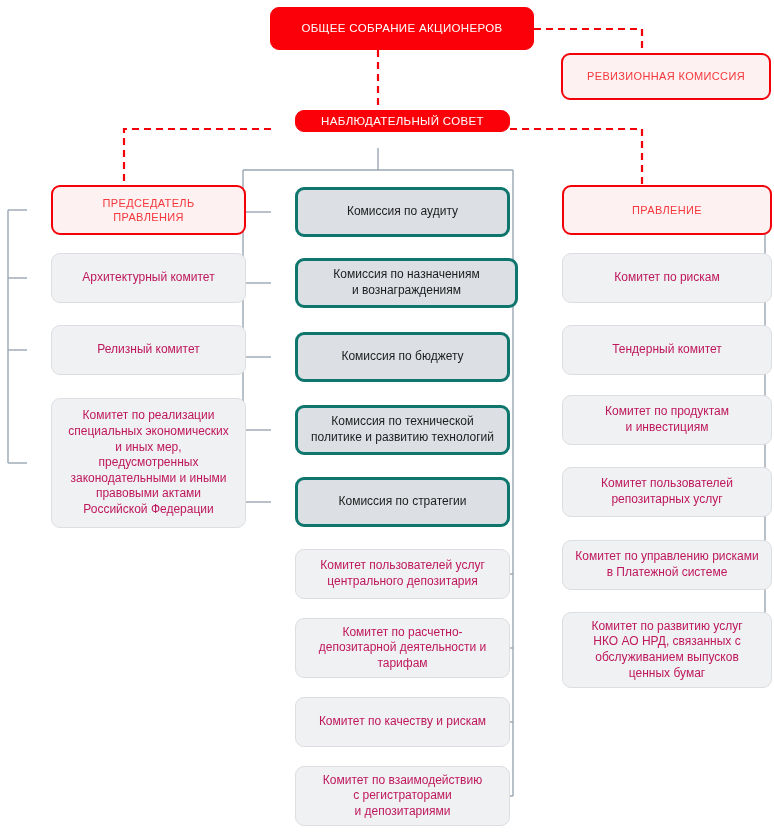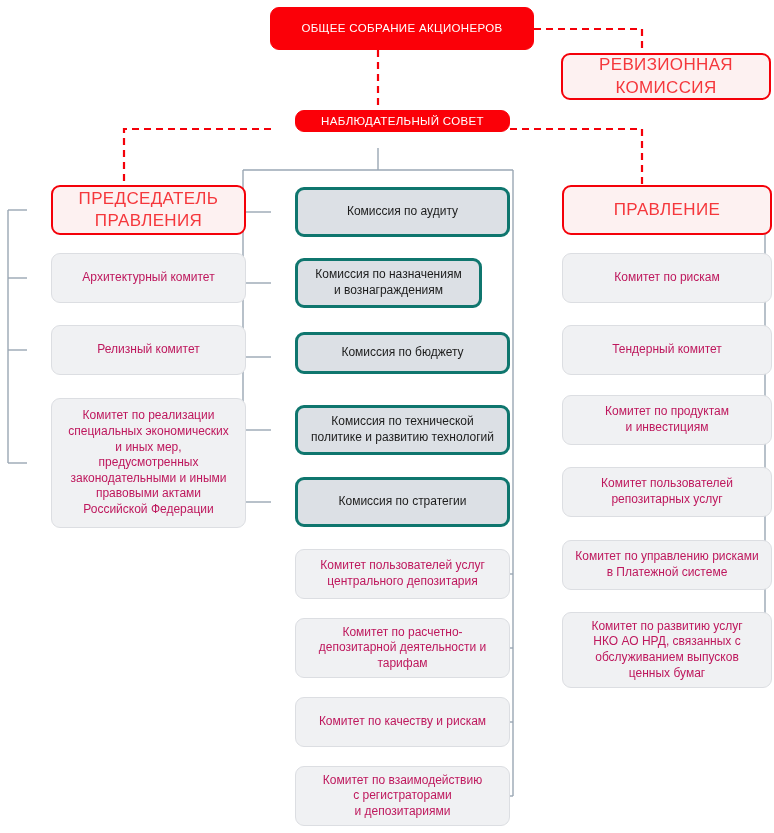--- a/index.html
+++ b/index.html
@@ -40,21 +40,21 @@
     border:1px solid #fb0008;
     color:#ffffff;
     font-size:11.5px;
     letter-spacing:.35px;
   }
   
   .node.redout{
     background:#fdf1f1;
     border:2px solid #f40009;
     color:#f5373c;
-    font-size:17px;
+    font-size:11px;
     letter-spacing:.35px;
   }
   
   .node.graydark{
     background:#dce0e5;
     border:3px solid #0f766e;
     color:#1c1c1c;
     font-size:12px;
   }
   
@@ -160,28 +160,28 @@
       <span>Российской Федерации</span>
     </div>
   </div>
 
   <div class="node graydark" style="left:271px; top:187px; width:215px; height:50px;">
     <div>
       <span>Комиссия по аудиту</span>
     </div>
   </div>
 
-  <div class="node graydark" style="left:271px; top:258px; width:187px; height:50px;">
+  <div class="node graydark" style="left:271px; top:258px; width:223px; height:50px;">
     <div>
       <span>Комиссия по назначениям</span>
       <span>и вознаграждениям</span>
     </div>
   </div>
 
-  <div class="node graydark" style="left:271px; top:332px; width:215px; height:42px;">
+  <div class="node graydark" style="left:271px; top:332px; width:215px; height:50px;">
     <div>
       <span>Комиссия по бюджету</span>
     </div>
   </div>
 
   <div class="node graydark" style="left:271px; top:405px; width:215px; height:50px;">
     <div>
       <span>Комиссия по технической</span>
       <span>политике и развитию технологий</span>
     </div>

